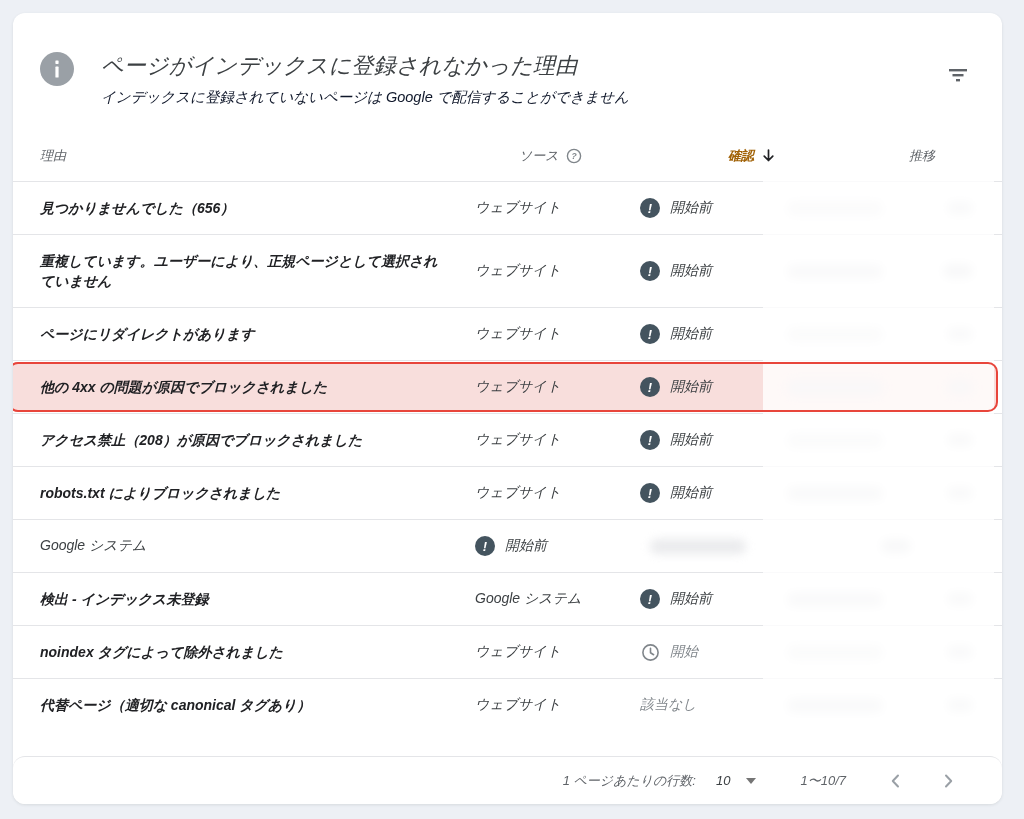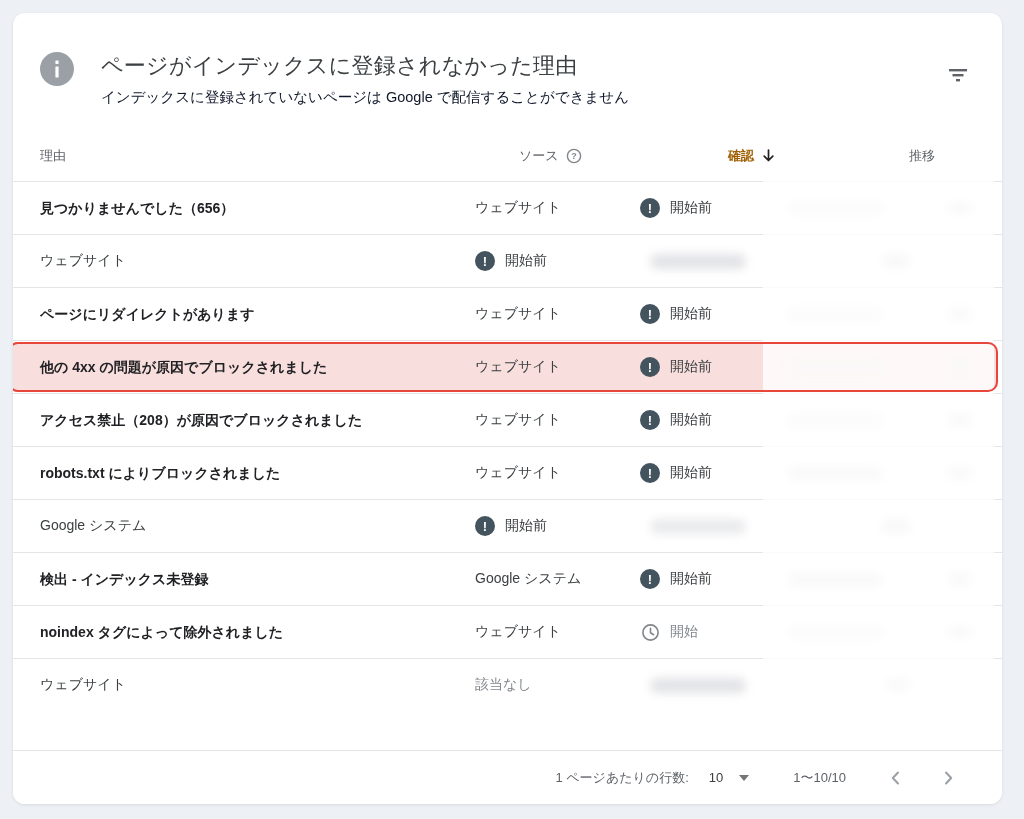--- a/index.html
+++ b/index.html
@@ -12,20 +12,21 @@
   }
   .card {
     position:relative;
     margin:13px 22px 0 13px;
     width:989px;
     height:791px;
     background:#ffffff;
     border-radius:12px;
     box-shadow:0 1px 3px rgba(60,64,67,.12);
     overflow:hidden;
+    font-style:italic;
   }
   
   .card-header {
     display:flex;
     align-items:flex-start;
     padding:39px 30px 0 27px;
   }
   .info-badge {
     width:34px; height:34px;
     border-radius:50%;
@@ -133,29 +134,30 @@
     left:-5px; right:4px; top:1px; bottom:1px;
     border:2px solid #e8453b;
     border-radius:10px;
     z-index:3;
     pointer-events:none;
   }
   
   .card-footer {
     position:absolute;
     left:0; right:0; bottom:0;
-    height:54px;
+    height:48px;
     border-top:1px solid #e4e5e8;
     display:flex;
     align-items:center;
     justify-content:flex-end;
     padding-right:34px;
     font-size:13px;
     color:#5f6368;
     background:#ffffff;
+    border-radius:12px;
   }
   .rpp-label { margin-right:20px; }
   .rpp-select {
     display:flex; align-items:center; gap:16px;
     cursor:pointer;
     color:#3c4043;
     font-weight:500;
   }
   .caret-down {
     width:0; height:0;
@@ -239,20 +241,21 @@
       <span class="status-text">開始前</span>
     </div>
     <div class="cell trend">
       <span class="blob blob-trend"></span>
     </div>
     <div class="cell pages">
       <span class="blob blob-page"></span>
     </div>
   </div>
       <div class="row grid-row status-not_started">
+    <div class="cell reason">重複しています。ユーザーにより、正規ページとして選択されていません</div>
     <div class="cell source">ウェブサイト</div>
     <div class="cell status">
       <span class="status-icon excl">
         <span class="excl-circle">!</span>
       </span>
 
       <span class="status-text">開始前</span>
     </div>
     <div class="cell trend">
       <span class="blob blob-trend"></span>
@@ -376,20 +379,21 @@
       <span class="status-text">開始</span>
     </div>
     <div class="cell trend">
       <span class="blob blob-trend"></span>
     </div>
     <div class="cell pages">
       <span class="blob blob-page"></span>
     </div>
   </div>
       <div class="row grid-row status-na">
+    <div class="cell reason">代替ページ（適切な canonical タグあり）</div>
     <div class="cell source">ウェブサイト</div>
     <div class="cell status">
 
       <span class="status-text">該当なし</span>
     </div>
     <div class="cell trend">
       <span class="blob blob-trend"></span>
     </div>
     <div class="cell pages">
       <span class="blob blob-page"></span>
@@ -397,21 +401,21 @@
   </div>
       <div class="blur-veil"></div>
   </div>
 
   <div class="card-footer">
     <span class="rpp-label">1 ページあたりの行数:</span>
     <span class="rpp-select">
       <span>10</span>
       <span class="caret-down"></span>
     </span>
-    <span class="range-label">1〜10/10</span>
+    <span class="range-label">1〜10/7</span>
     <div class="pager">
       <button class="pager-btn">
         <span style="display:flex">
           <svg width="18" height="18" viewBox="0 0 18 18" aria-hidden="true">
             <path d="M11 3.5L5.8 9l5.2 5.5" fill="none" stroke="#9aa0a6" stroke-width="2" stroke-linecap="round" stroke-linejoin="round"></path>
           </svg>
         </span>
       </button>
       <button class="pager-btn" style="margin-left:12px">
         <span style="display:flex">

